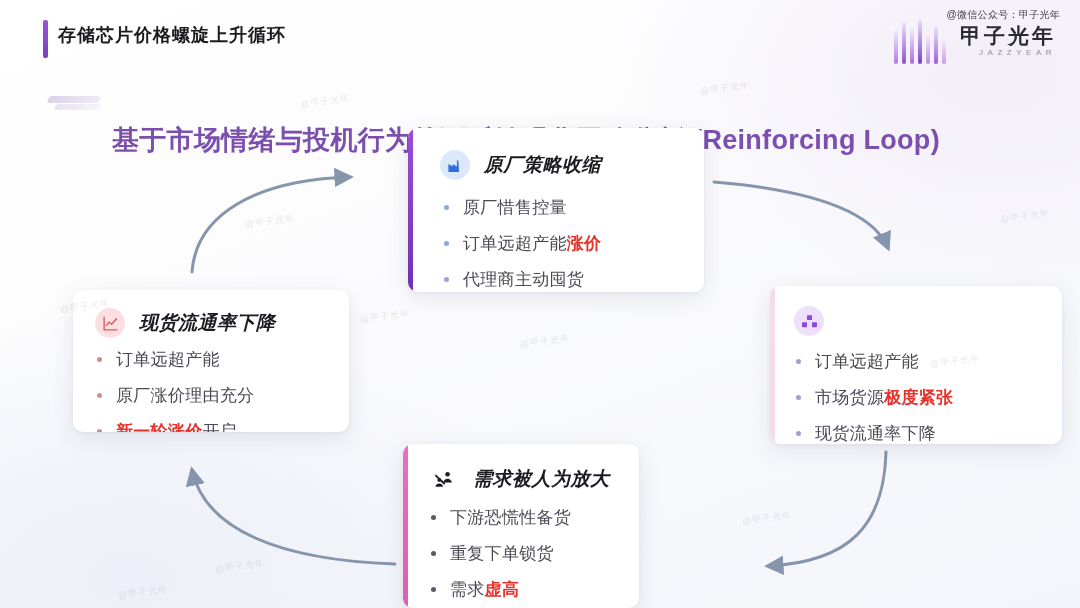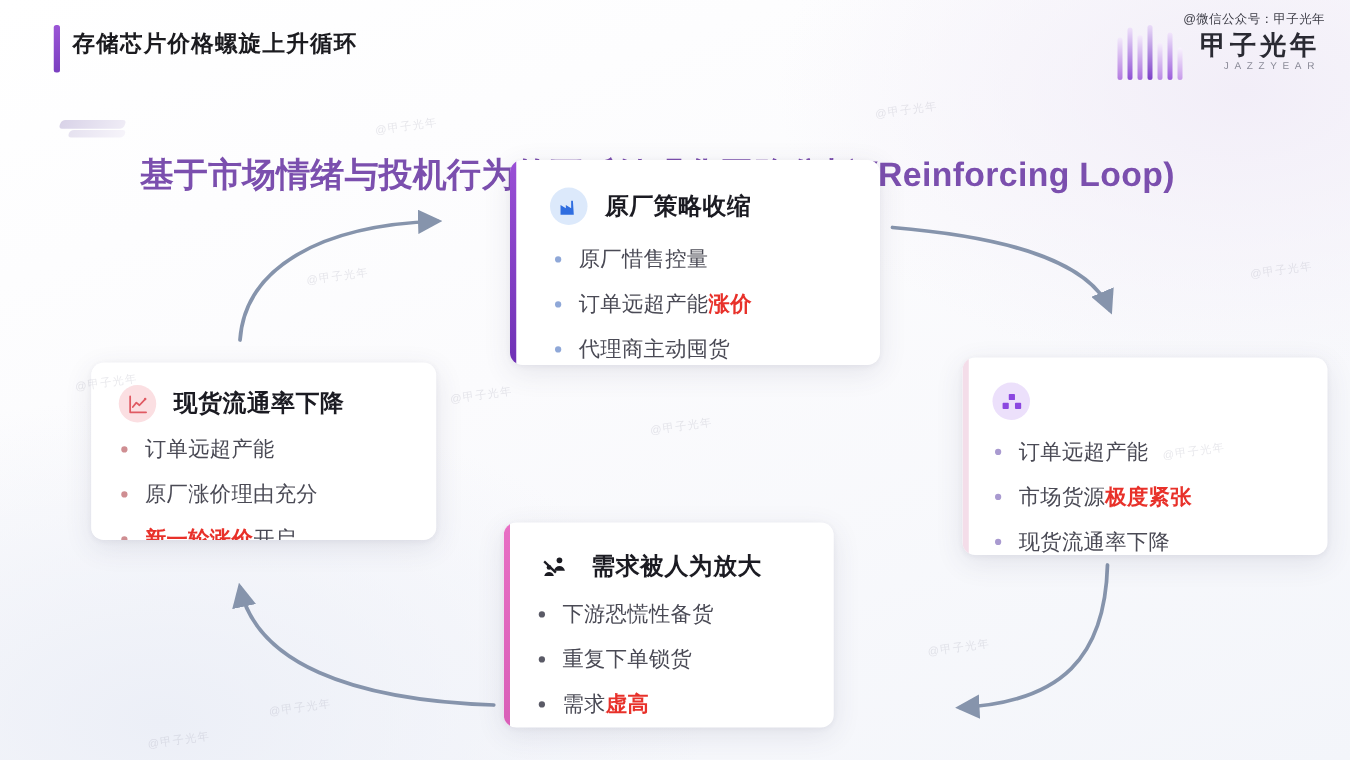--- a/index.html
+++ b/index.html
@@ -104,20 +104,21 @@
   }
   .card-accent {
     position: absolute; left: 0; top: 0; bottom: 0; width: 5px;
   }
   .card-inner { position: absolute; left: 0; top: 0; right: 0; bottom: 0; }
 
   .card-head {
     position: absolute;
     display: flex;
     align-items: center;
+    font-style: italic;
   }
   .card-icon {
     width: 30px; height: 30px;
     border-radius: 50%;
     display: flex; align-items: center; justify-content: center;
     flex: none;
   }
   .card-title {
     font-size: 19px;
     font-weight: bold;
@@ -144,21 +145,21 @@
 
   
   #card-top     { left: 408px; top: 128px;  width: 296px; height: 164px; }
   #card-top .card-head { left: 32px; top: 22px; }
   #card-top .bullets   { left: 36px; top: 68px; }
 
   #card-right   { left: 770px; top: 286px;  width: 292px; height: 158px; }
   #card-right .card-head { left: 24px; top: 20px; }
   #card-right .bullets   { left: 26px; top: 64px; }
 
-  #card-bottom  { left: 403px; top: 418px;  width: 264px; height: 164px; }
+  #card-bottom  { left: 403px; top: 444px;  width: 236px; height: 164px; }
   #card-bottom .card-head { left: 26px; top: 20px; }
   #card-bottom .bullets   { left: 28px; top: 62px; }
 
   #card-left    { left: 73px;  top: 290px;  width: 276px; height: 142px; }
   #card-left .card-head { left: 22px; top: 18px; }
   #card-left .bullets   { left: 24px; top: 58px; }
 
   
   .wm {
     position: absolute;

